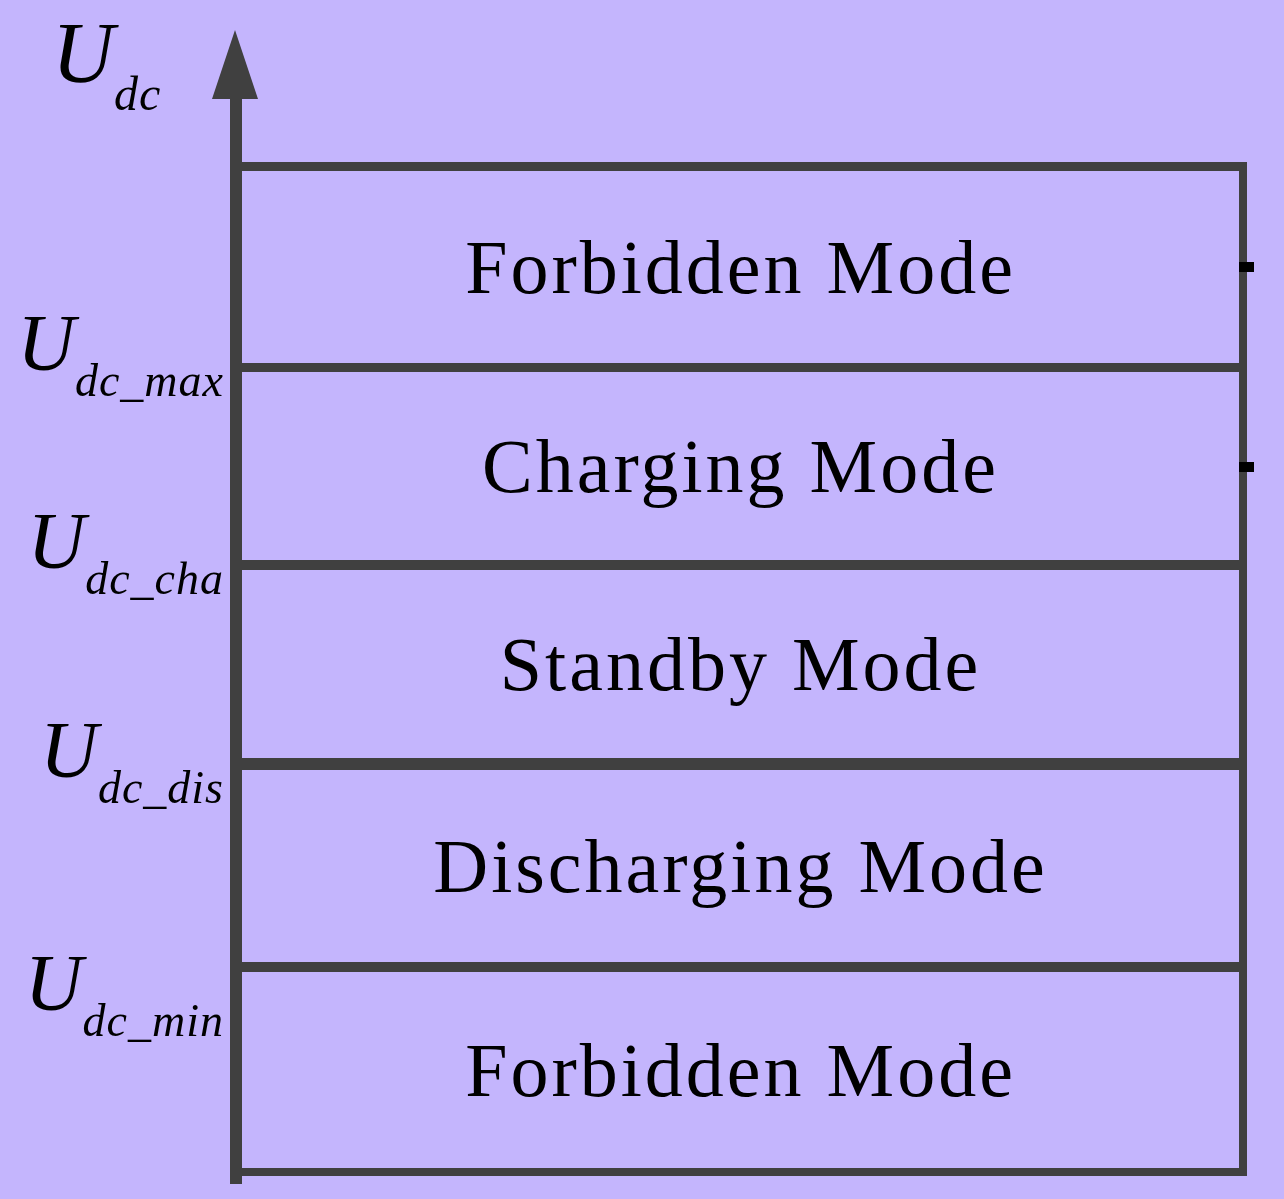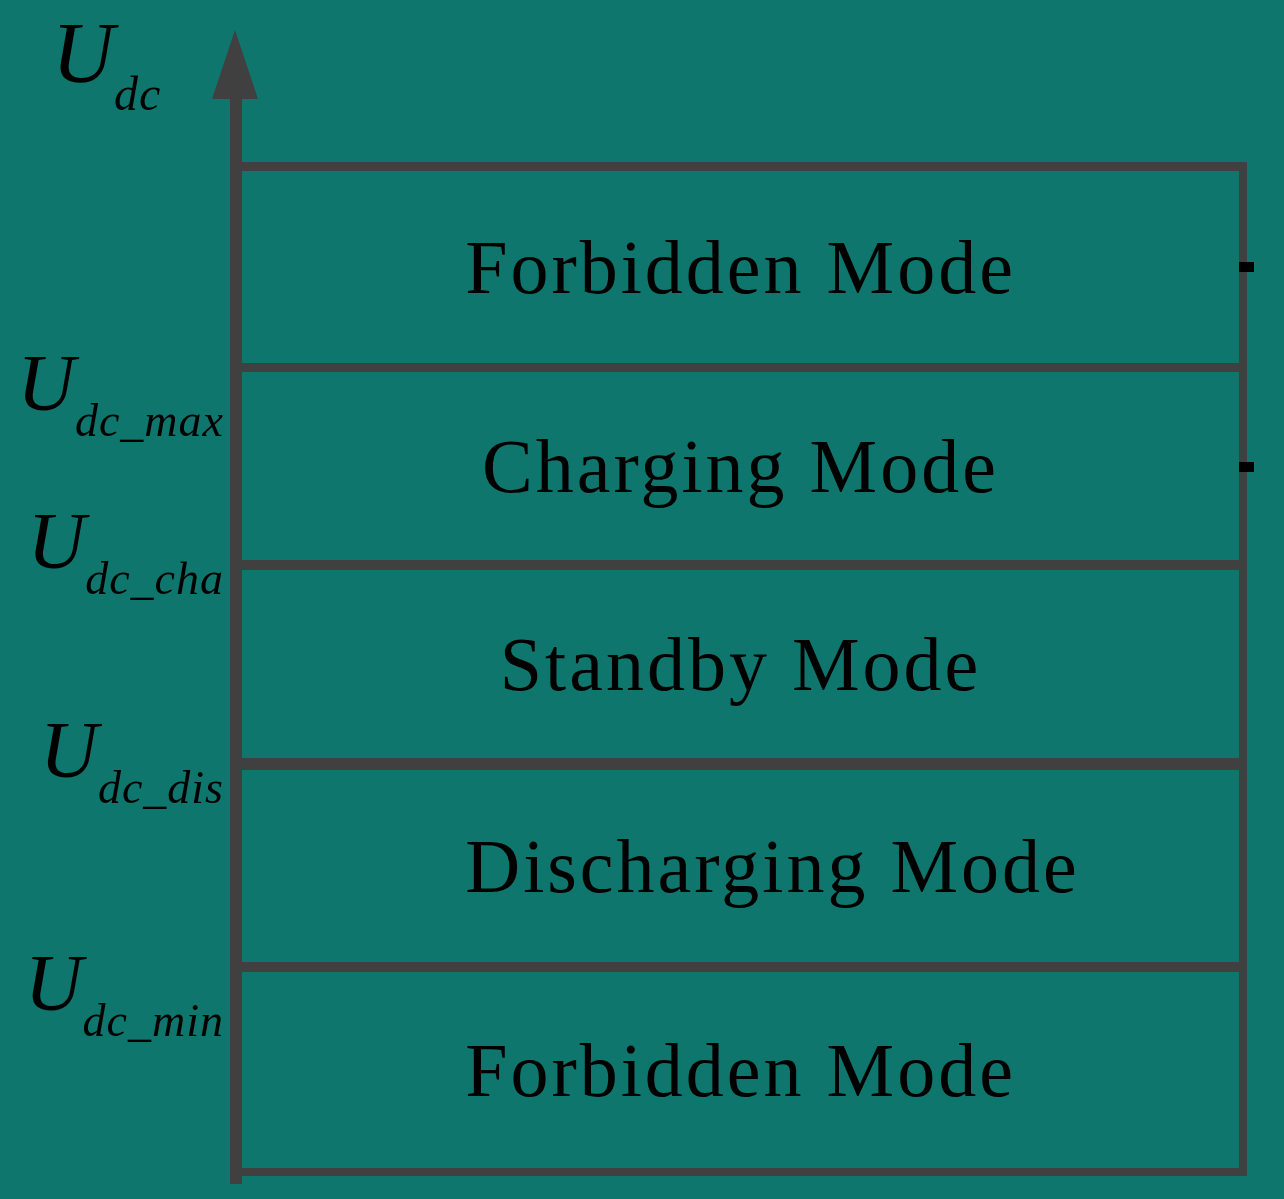--- a/index.html
+++ b/index.html
@@ -1,20 +1,20 @@
 <!DOCTYPE html>
 <html><head>
 <meta charset="utf-8">
 <style>
   html, body { margin: 0; padding: 0; background: #ffffff; }
   .figure {
     position: relative;
     width: 1284px;
     height: 1199px;
-    background: #0f766e;
+    background: #c4b5fd;
     font-family: "Liberation Serif", serif;
     overflow: hidden;
   }
   .line { position: absolute; background: #404040; }
   .tick { position: absolute; background: #000000; }
 
   
   .axis-shaft { left: 230px; top: 95px; width: 12px; height: 1089px; }
   .axis-arrowhead {
     position: absolute;
@@ -42,32 +42,32 @@
   .band {
     position: absolute;
     left: 242px; width: 997px;
     display: flex; align-items: center; justify-content: center;
     font-size: 76px; color: #000000; letter-spacing: 3px;
     white-space: nowrap;
   }
   .band-0 { top: 171px;  height: 192px; }
   .band-1 { top: 372px;  height: 188px; }
   .band-2 { top: 570px;  height: 188px; justify-content: center; }
-  .band-3 { top: 770px;  height: 192px; padding-left: 32px; }
+  .band-3 { top: 770px;  height: 192px; }
   .band-4 { top: 972px;  height: 196px; }
 
   
   .math { position: absolute; color: #000000; font-style: italic; white-space: nowrap; }
   .math .base { font-size: 80px; line-height: 1; }
   .math .sub  { font-size: 46px; line-height: 1; vertical-align: -26px; letter-spacing: 1px; }
   .axis-title { left: 52px; top: 10px; }
   .axis-title .base { font-size: 86px; }
   .axis-title .sub  { font-size: 48px; vertical-align: -28px; }
   .thr { right: 1060px; text-align: right; }
-  .thr-0 { top: 303px; margin-top: 40px; }
+  .thr-0 { top: 303px; }
   .thr-1 { top: 501px; }
   .thr-2 { top: 700px; margin-top: 10px; }
   .thr-3 { top: 903px; margin-top: 40px; }
 </style>
 </head>
 <body>
 
 <div class="figure">
 
   <div class="math axis-title">

